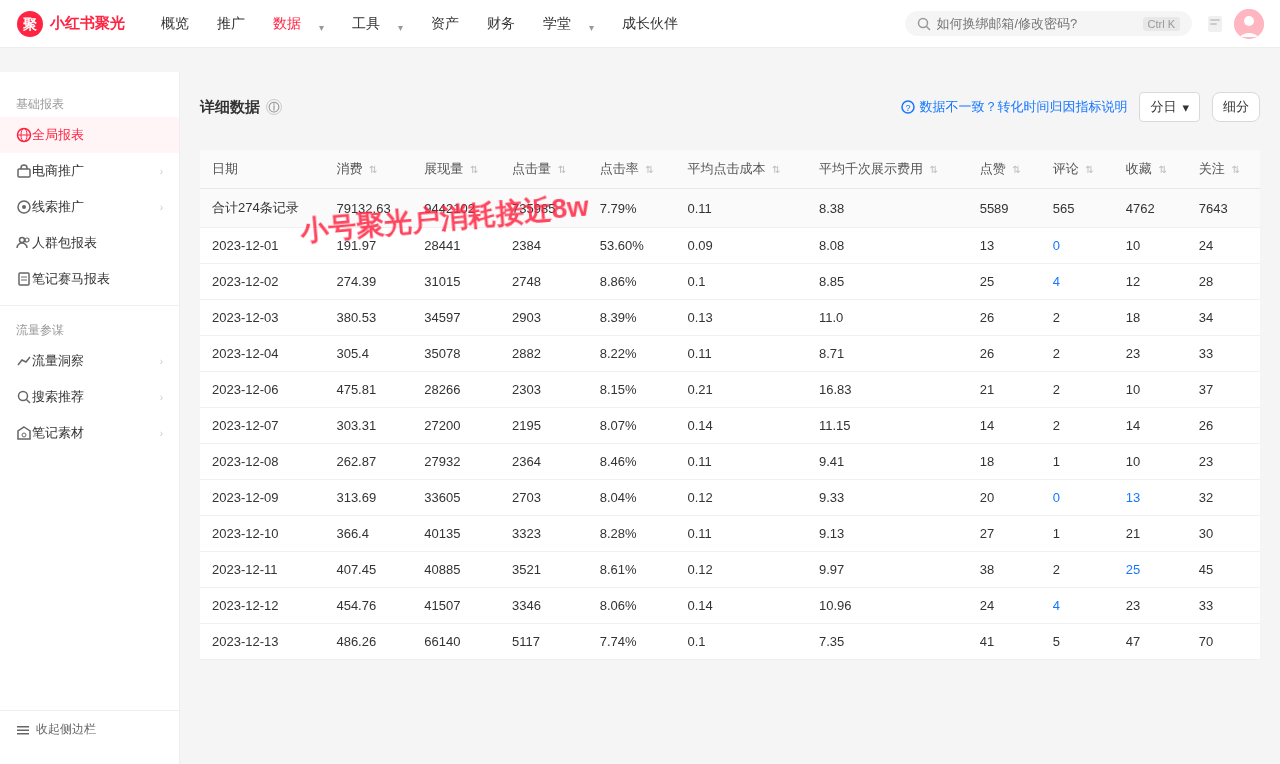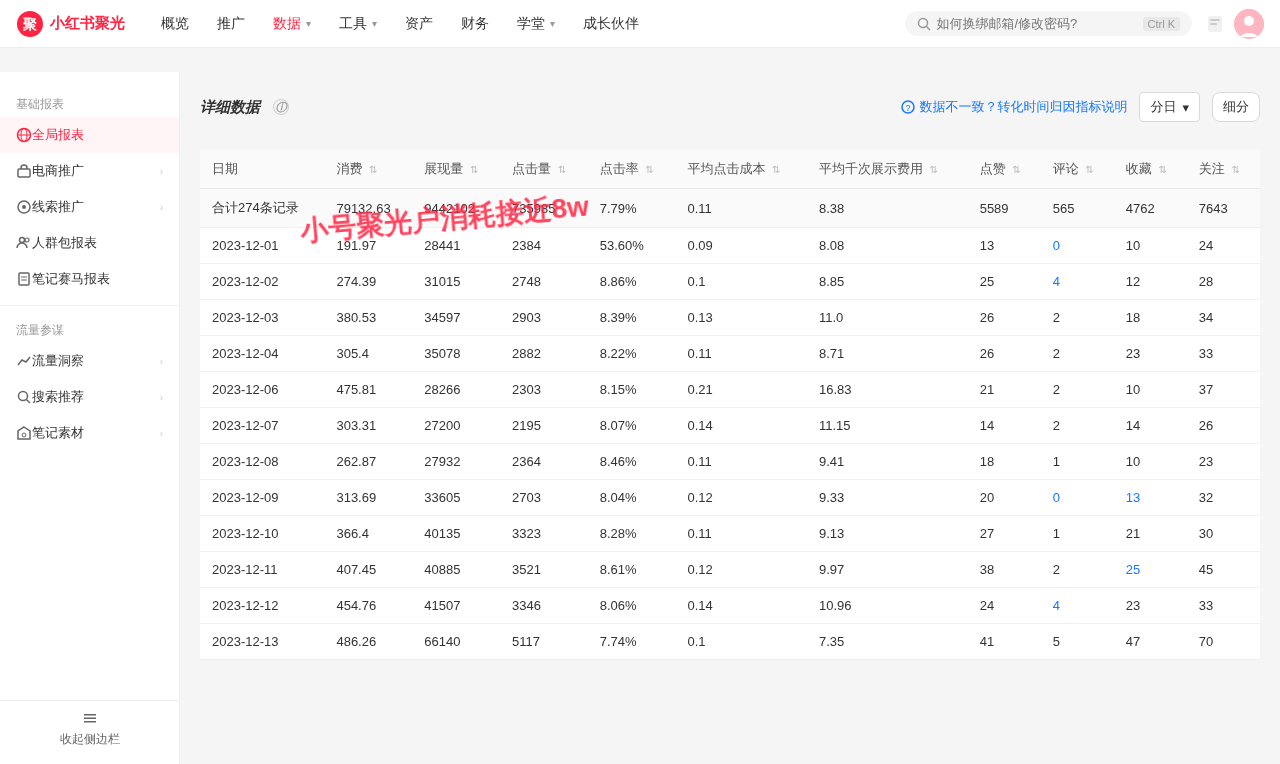--- a/index.html
+++ b/index.html
@@ -12,21 +12,21 @@
       padding: 0 16px; gap: 4px; position: fixed; top: 0; left: 0; right: 0; z-index: 100;
     }
     .logo { display: flex; align-items: center; gap: 6px; margin-right: 20px; }
     .logo-icon { width: 28px; height: 28px; }
     .logo-text { font-size: 15px; font-weight: 600; color: #ff2442; }
     .nav-item {
       padding: 6px 12px; color: #333; cursor: pointer; border-radius: 4px;
       font-size: 14px; white-space: nowrap;
     }
     .nav-item.active { color: #ff2442; font-weight: 500; }
-    .nav-item-with-arrow { display: flex; align-items: center; gap: 5px; }
+    .nav-item-with-arrow { display: flex; align-items: flex-end; gap: 18px; }
     .arrow-down { font-size: 10px; color: #999; }
     .nav-search {
       margin-left: auto; display: flex; align-items: flex-end;
       background: #f5f5f5; border-radius: 20px; padding: 5px 12px;
       gap: 6px; min-width: 260px;
     }
     .nav-search input {
       border: none; background: transparent; outline: none;
       font-size: 13px; color: #999; width: 200px;
     }
@@ -62,21 +62,21 @@
       padding: 10px 16px; display: flex; align-items: center; gap: 6px;
       cursor: pointer; font-size: 12px; color: #666; border-top: 1px solid #eee;
       background: #fff;
     }
     
     
     .main { flex: 1; overflow: auto; padding: 20px; position: relative; }
     
     .section-title {
       font-size: 15px; font-weight: 600; color: #333;
-      display: flex; align-items: center; gap: 13px; margin-bottom: 12px; font-style: italic;
+      display: flex; align-items: center; gap: 6px; margin-bottom: 12px;
     }
     .info-icon {
       width: 16px; height: 16px; border-radius: 50%; border: 1px solid #ccc;
       display: inline-flex; align-items: center; justify-content: center;
       font-size: 11px; color: #999; cursor: pointer;
     }
     
     .table-toolbar {
       display: flex; align-items: center; justify-content: flex-end;
       gap: 12px; margin-bottom: 12px;
@@ -268,21 +268,21 @@
       <span class="si-icon">
         <svg width="16" height="16" viewBox="0 0 16 16">
             <polygon points="8,2 14,6 14,14 2,14 2,6" stroke="#666" stroke-width="1.5" fill="none"></polygon>
             <circle cx="8" cy="10" r="2" stroke="#666" stroke-width="1" fill="none"></circle>
           </svg>
       </span>
       <span class="si-label">笔记素材</span>
       <span class="si-arrow">›</span>
     </div>
 
-    <div class="sidebar-footer" style="position:absolute; bottom:6px;flex-direction:column;">
+    <div class="sidebar-footer" style="position:absolute; bottom:16px;">
       <svg width="14" height="14" viewBox="0 0 14 14">
         <rect x="1" y="3" width="12" height="1.5" fill="#666"></rect>
         <rect x="1" y="6.5" width="12" height="1.5" fill="#666"></rect>
         <rect x="1" y="10" width="12" height="1.5" fill="#666"></rect>
       </svg>
       <span>收起侧边栏</span>
     </div>
   </aside>
 
   <main class="main">

